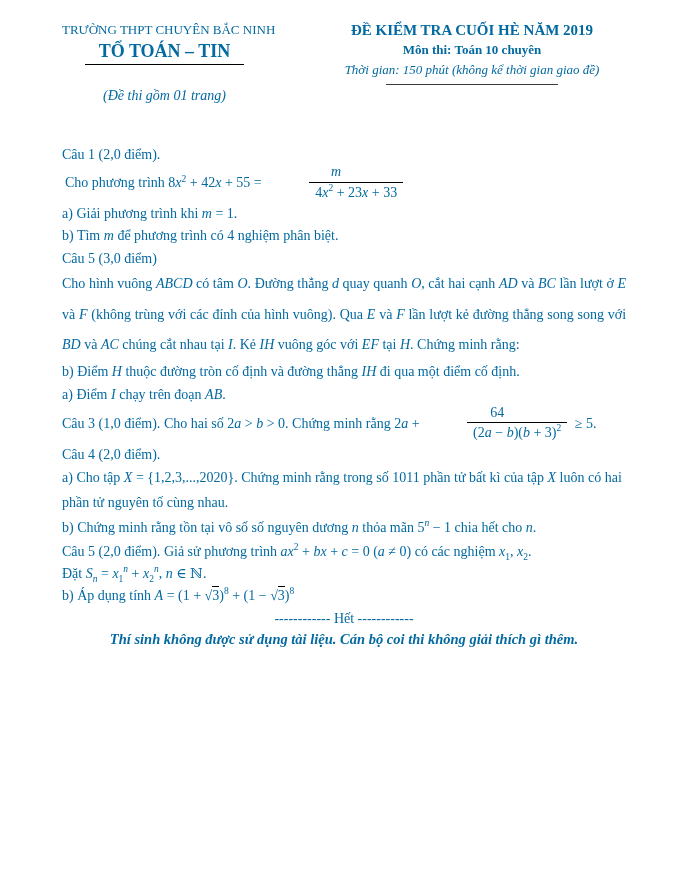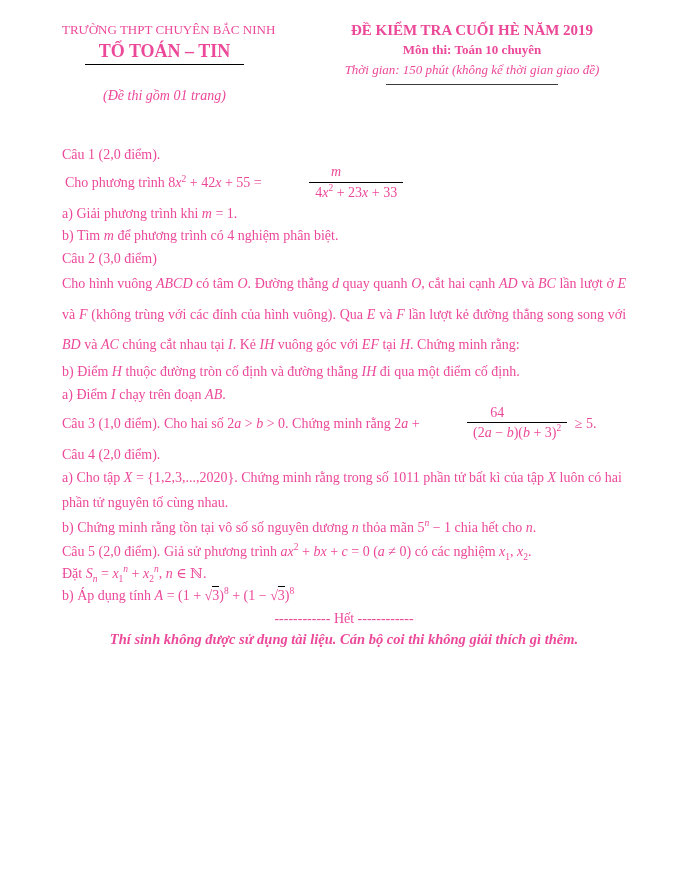--- a/index.html
+++ b/index.html
@@ -1,21 +1,21 @@
 <!DOCTYPE html>
 <html lang="vi"><head>
 <meta charset="utf-8">
 <style>
   html,body{margin:0;padding:0;background:#ffffff;}
   .page{
     position:relative;
     width:685px;height:891px;
     box-sizing:border-box;
     padding:22px 59px 0 62px;
-    background:#ffffff;color:#ec4899;
+    background:#ffffff;color:#0369a1;
     font-family:"Liberation Serif","DejaVu Serif",serif;
     font-size:14px;
     overflow:hidden;
   }
   
   .hdr{display:flex;justify-content:space-between;align-items:flex-start;}
   .hdr-left{width:205px;text-align:center;}
   .hdr-right{width:308px;text-align:center;}
   .school{font-size:13px;white-space:nowrap;}
   .dept{margin-top:3px;font-weight:bold;font-size:18px;}
@@ -74,21 +74,21 @@
       <div class="rule"></div>
     </div>
   </header>
 
   <main class="doc-body">
     <p class="q-head"><span class="bd">Câu 1 (2,0 điểm).</span></p>
     <p class="line eq-line indent-sm"><span>Cho phương trình </span><span>8</span><span class="it">x</span><span class="sup">2</span><span> + 42</span><span class="it">x</span><span> + 55 = </span><span class="frac"><span class="fnum"><span class="it">m</span></span><span class="fden"><span>4</span><span class="it">x</span><span class="sup">2</span><span> + 23</span><span class="it">x</span><span> + 33</span></span></span></p>
     <p class="line mt6"><span class="bd">a)</span><span> Giải phương trình khi </span><span class="it">m</span><span> = 1.</span></p>
     <p class="line mt8"><span class="bd">b)</span><span> Tìm </span><span class="it">m</span><span> để phương trình có 4 nghiệm phân biệt.</span></p>
 
-    <p class="q-head mt6"><span class="bd">Câu 2 (3,0 điểm)</span></p>
+    <p class="q-head mt6"><span class="bd">Câu 5 (3,0 điểm)</span></p>
     <p class="para-justify"><span>Cho hình vuông </span><span class="it">ABCD</span><span> có tâm </span><span class="it">O</span><span>. Đường thẳng </span><span class="it">d</span><span> quay quanh </span><span class="it">O</span><span>, cắt hai cạnh </span><span class="it">AD</span><span> và </span><span class="it">BC</span><span> lần lượt ở </span><span class="it">E</span><span> và </span><span class="it">F</span><span> (không trùng với các đỉnh của hình vuông). Qua </span><span class="it">E</span><span> và </span><span class="it">F</span><span> lần lượt kẻ đường thẳng song song với </span><span class="it">BD</span><span> và </span><span class="it">AC</span><span> chúng cắt nhau tại </span><span class="it">I</span><span>. Kẻ </span><span class="it">IH</span><span> vuông góc với </span><span class="it">EF</span><span> tại </span><span class="it">H</span><span>. Chứng minh rằng:</span></p>
     <p class="line mt8"><span class="bd">b)</span><span> Điểm </span><span class="it">H</span><span> thuộc đường tròn cố định và đường thẳng </span><span class="it">IH</span><span> đi qua một điểm cố định.</span></p>
     <p class="line"><span class="bd">a)</span><span> Điểm </span><span class="it">I</span><span> chạy trên đoạn </span><span class="it">AB</span><span>.</span></p>
 
     <p class="line eq-line mt-q3"><span class="bd">Câu 3 (1,0 điểm).</span><span> Cho hai số </span><span>2</span><span class="it">a</span><span> &gt; </span><span class="it">b</span><span> &gt; 0. Chứng minh rằng </span><span>2</span><span class="it">a</span><span> + </span><span class="frac"><span class="fnum"><span>64</span></span><span class="fden"><span>(2</span><span class="it">a</span><span> − </span><span class="it">b</span><span>)(</span><span class="it">b</span><span> + 3)</span><span class="sup">2</span></span></span><span> ≥ 5.</span></p>
 
     <p class="q-head mt14"><span class="bd">Câu 4 (2,0 điểm).</span></p>
     <p class="para-loose"><span class="bd">a)</span><span> Cho tập </span><span class="it">X</span><span> = {1,2,3,...,2020}. Chứng minh rằng trong số 1011 phần tử bất kì của tập </span><span class="it">X</span><span> luôn có hai phần tử nguyên tố cùng nhau.</span></p>
     <p class="para-loose"><span class="bd">b)</span><span> Chứng minh rằng tồn tại vô số số nguyên dương </span><span class="it">n</span><span> thỏa mãn </span><span>5</span><span class="it sup">n</span><span> − 1 chia hết cho </span><span class="it">n</span><span>.</span></p>
 

